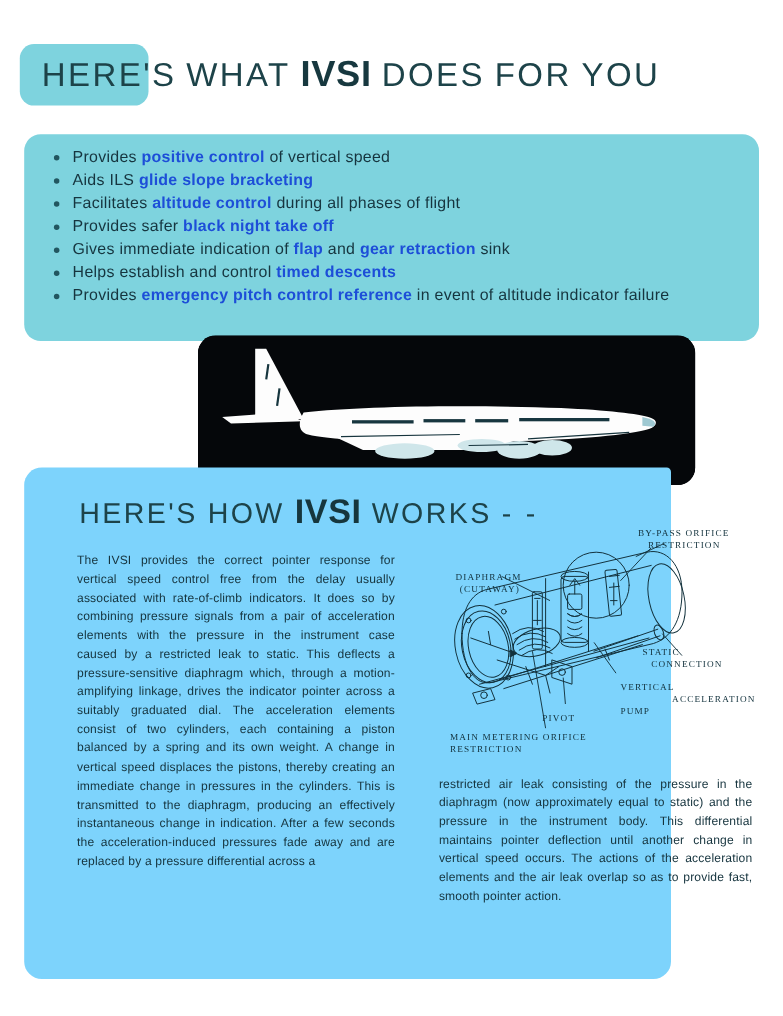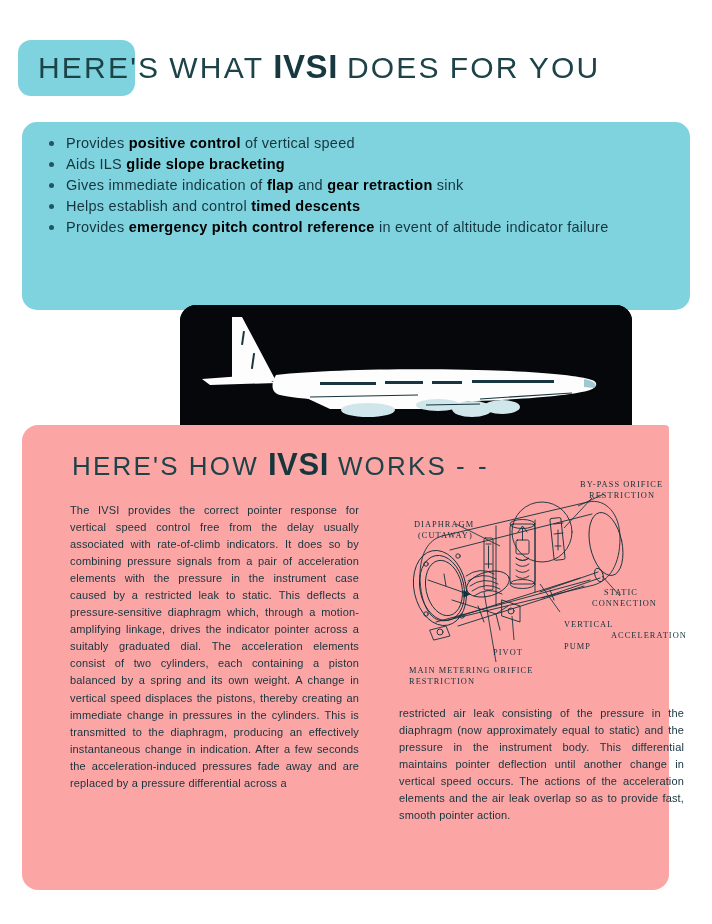--- a/index.html
+++ b/index.html
@@ -94,40 +94,40 @@
   }
   .bullet-dot {
     position: absolute;
     left: 7px; top: 8px;
     width: 5px; height: 5px;
     border-radius: 50%;
     background: #225660;
   }
   .bullet-row .b {
     font-weight: 700;
-    color: #000000;
+    color: #1d4ed8;
   }
 
   
   #photo {
     position: absolute;
     left: 180px; top: 305px;
     width: 452px; height: 136px;
     background: #05070a;
     border-radius: 16px;
     overflow: hidden;
   }
   #photo svg { display: block; }
 
   
   #works-panel {
     position: absolute;
     left: 22px; top: 425px;
-    width: 647px; height: 465px;
-    background: #fca5a5;
+    width: 588px; height: 465px;
+    background: #7dd3fc;
     border-radius: 16px 4px 16px 16px;
   }
 
   #works-heading {
     position: absolute;
     left: 50px; top: 18px;
     height: 44px;
     line-height: 44px;
     font-size: 27px;
     letter-spacing: 2px;
@@ -187,20 +187,26 @@
     </div>
   </div>
 
   <div id="bullets-panel">
     <ul id="bullets-list">
       <li class="bullet-row">
         <span class="bullet-dot"></span><span>Provides </span><span class="b">positive control</span><span> of vertical speed</span>
       </li>
       <li class="bullet-row">
         <span class="bullet-dot"></span><span>Aids ILS </span><span class="b">glide slope bracketing</span><span></span>
+      </li>
+      <li class="bullet-row">
+        <span class="bullet-dot"></span><span>Facilitates </span><span class="b">altitude control</span><span> during all phases of flight</span>
+      </li>
+      <li class="bullet-row">
+        <span class="bullet-dot"></span><span>Provides safer </span><span class="b">black night take off</span><span></span>
       </li>
       <li class="bullet-row">
         <span class="bullet-dot"></span><span>Gives immediate indication of </span><span class="b">flap</span><span> and </span><span class="b">gear retraction</span><span> sink</span>
       </li>
       <li class="bullet-row">
         <span class="bullet-dot"></span><span>Helps establish and control </span><span class="b">timed descents</span><span></span>
       </li>
       <li class="bullet-row">
         <span class="bullet-dot"></span><span>Provides </span><span class="b">emergency pitch control reference</span><span> in event of altitude indicator failure</span>
       </li>
@@ -342,21 +348,21 @@
           <path d="M92 112 L104 182"></path>
         </g>
       </svg>
 
       <span class="dlabel" style="left:188px; top:0px;">BY-PASS ORIFICE</span>
       <span class="dlabel" style="left:197px; top:11px;">RESTRICTION</span>
 
       <span class="dlabel" style="left:22px;  top:40px;">DIAPHRAGM</span>
       <span class="dlabel" style="left:26px;  top:51px;">(CUTAWAY)</span>
 
-      <span class="dlabel" style="left:212px; top:108px;">STATIC</span>
+      <span class="dlabel" style="left:192px; top:108px;">STATIC</span>
       <span class="dlabel" style="left:200px; top:119px;">CONNECTION</span>
 
       <span class="dlabel" style="left:172px; top:140px;">VERTICAL</span>
       <span class="dlabel" style="left:172px; top:151px;margin-left:47px;">ACCELERATION</span>
       <span class="dlabel" style="left:172px; top:162px;">PUMP</span>
 
       <span class="dlabel" style="left:101px; top:168px;">PIVOT</span>
 
       <span class="dlabel" style="left:17px;  top:186px;">MAIN METERING ORIFICE</span>
       <span class="dlabel" style="left:17px;  top:197px;">RESTRICTION</span>

